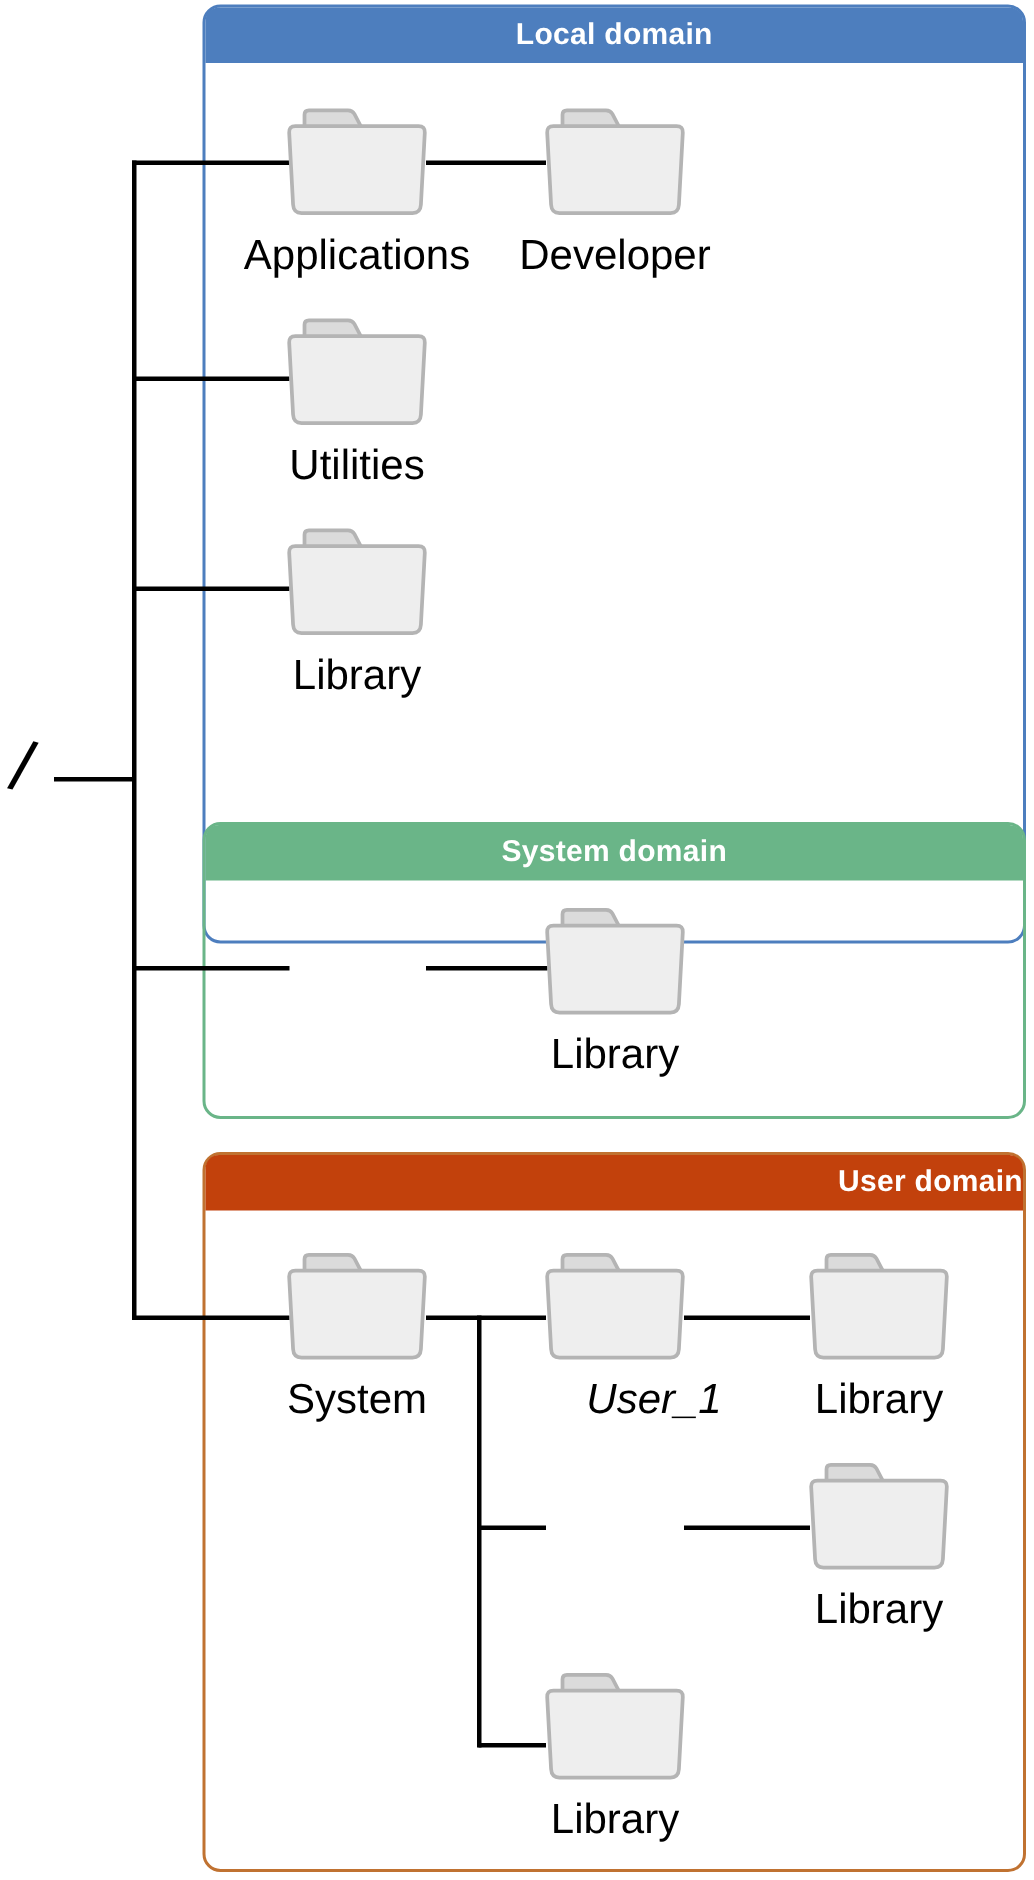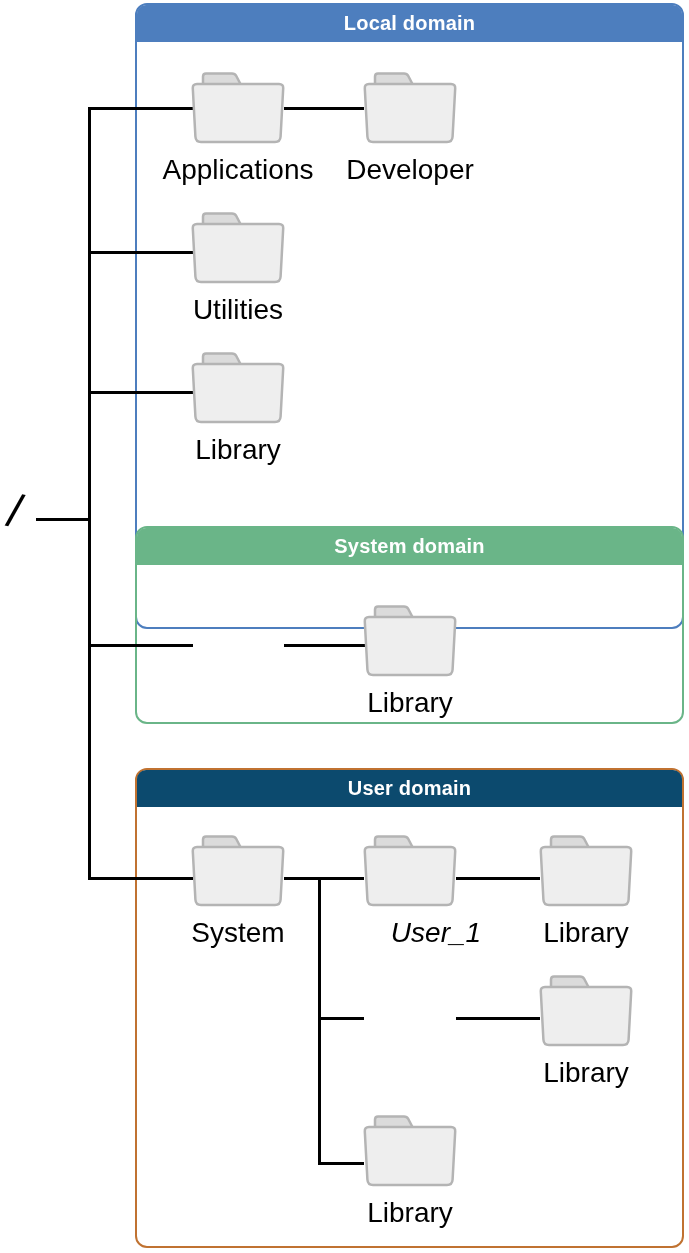--- a/index.html
+++ b/index.html
@@ -15,21 +15,21 @@
   .domain.local{border-color:#4D7EBE;}
   .domain.system{border-color:#6AB588;}
   .domain.user{border-color:#C07231;}
   .domain-header{
     height:36.5px;border-radius:9px 9px 0 0;display:flex;align-items:center;
     justify-content:center;color:#ffffff;font-weight:bold;font-size:20px;
     letter-spacing:0.2px;
   }
   .local .domain-header{background:#4D7EBE;}
   .system .domain-header{background:#6AB588;}
-  .user .domain-header{background:#0c4a6e;}
+  .user .domain-header{background:#c2410c;justify-content:flex-end;}
   
   .hline,.vline{position:absolute;background:#000;z-index:4;}
   .hline{height:3px;}
   .vline{width:3px;}
   
   .root-slash{
     position:absolute;left:-3px;top:483px;width:36px;height:56px;
     font-size:47px;line-height:56px;text-align:center;color:#000;
     transform:rotate(14deg);z-index:4;
   }
@@ -47,21 +47,21 @@
 </head>
 <body>
 
 <div class="canvas">
 
   <div class="domain local" style="top:3px;height:626px">
     <div class="domain-header">
       <span>Local domain</span>
     </div>
   </div>
-  <div class="domain system" style="top:526px;height:198px">
+  <div class="domain system" style="top:548px;height:198px">
     <div class="domain-header">
       <span>System domain</span>
     </div>
   </div>
   <div class="domain user" style="top:768px;height:480px">
     <div class="domain-header">
       <span>User domain</span>
     </div>
   </div>
 

